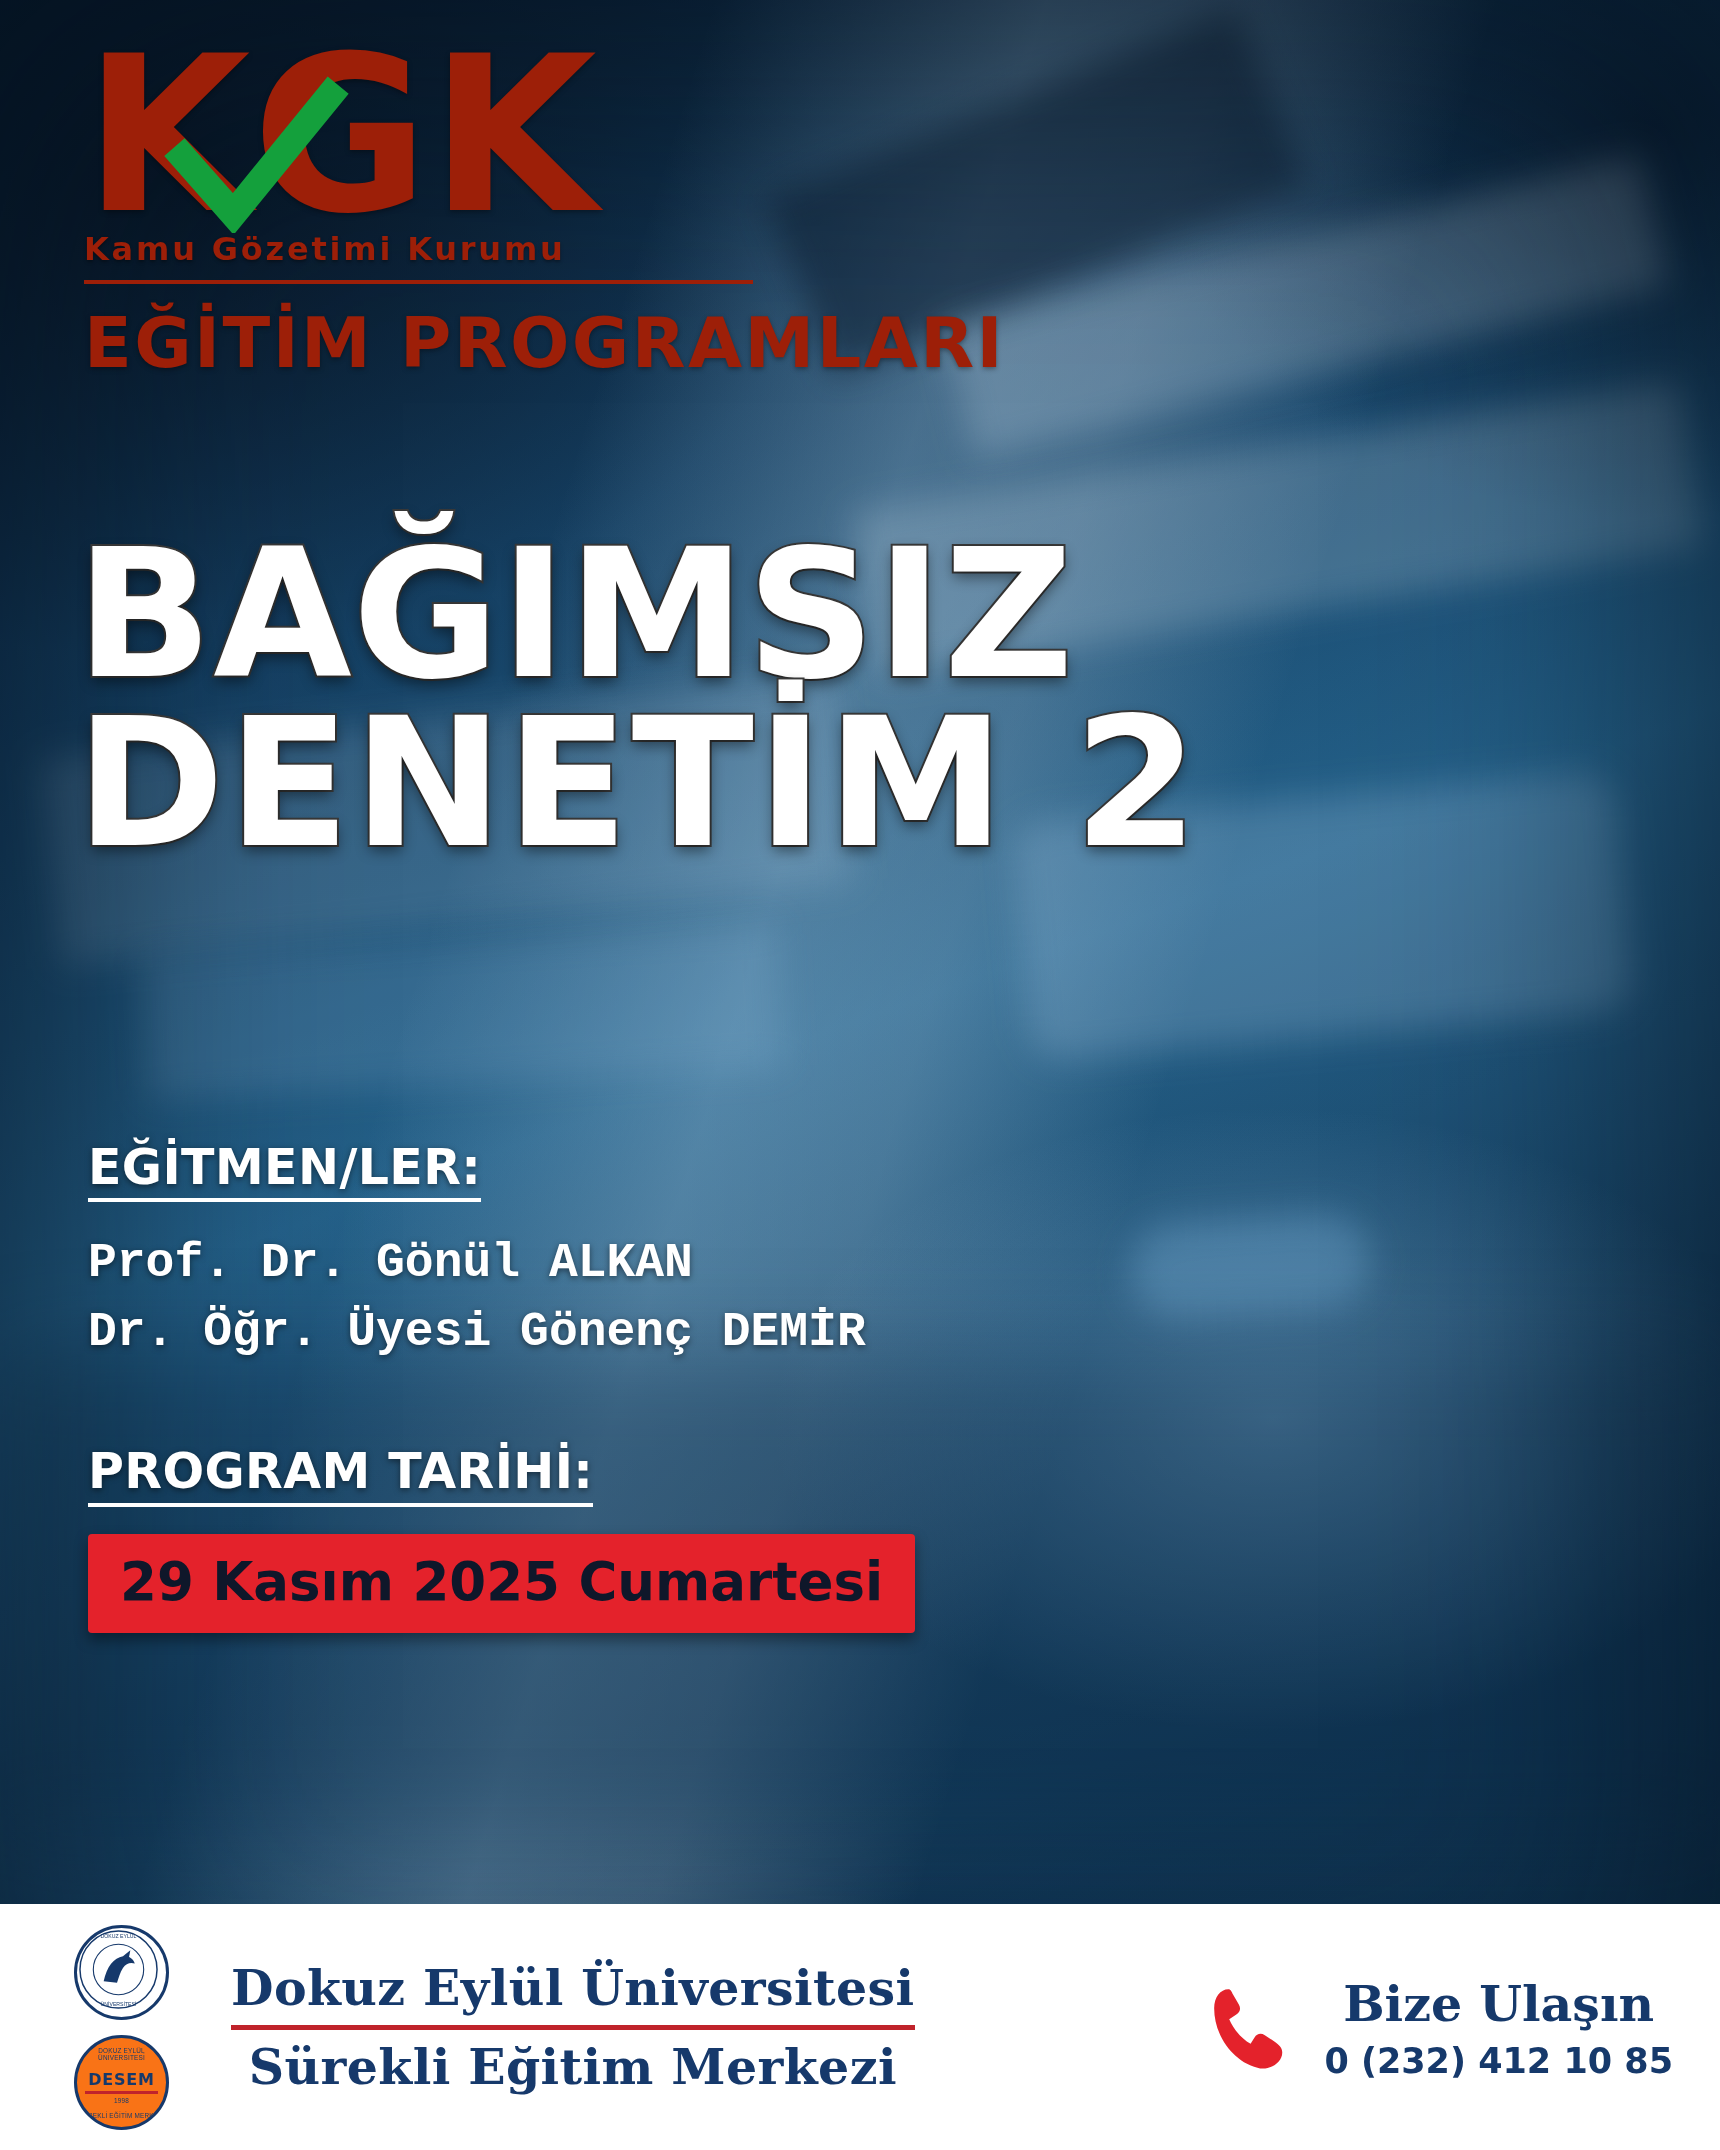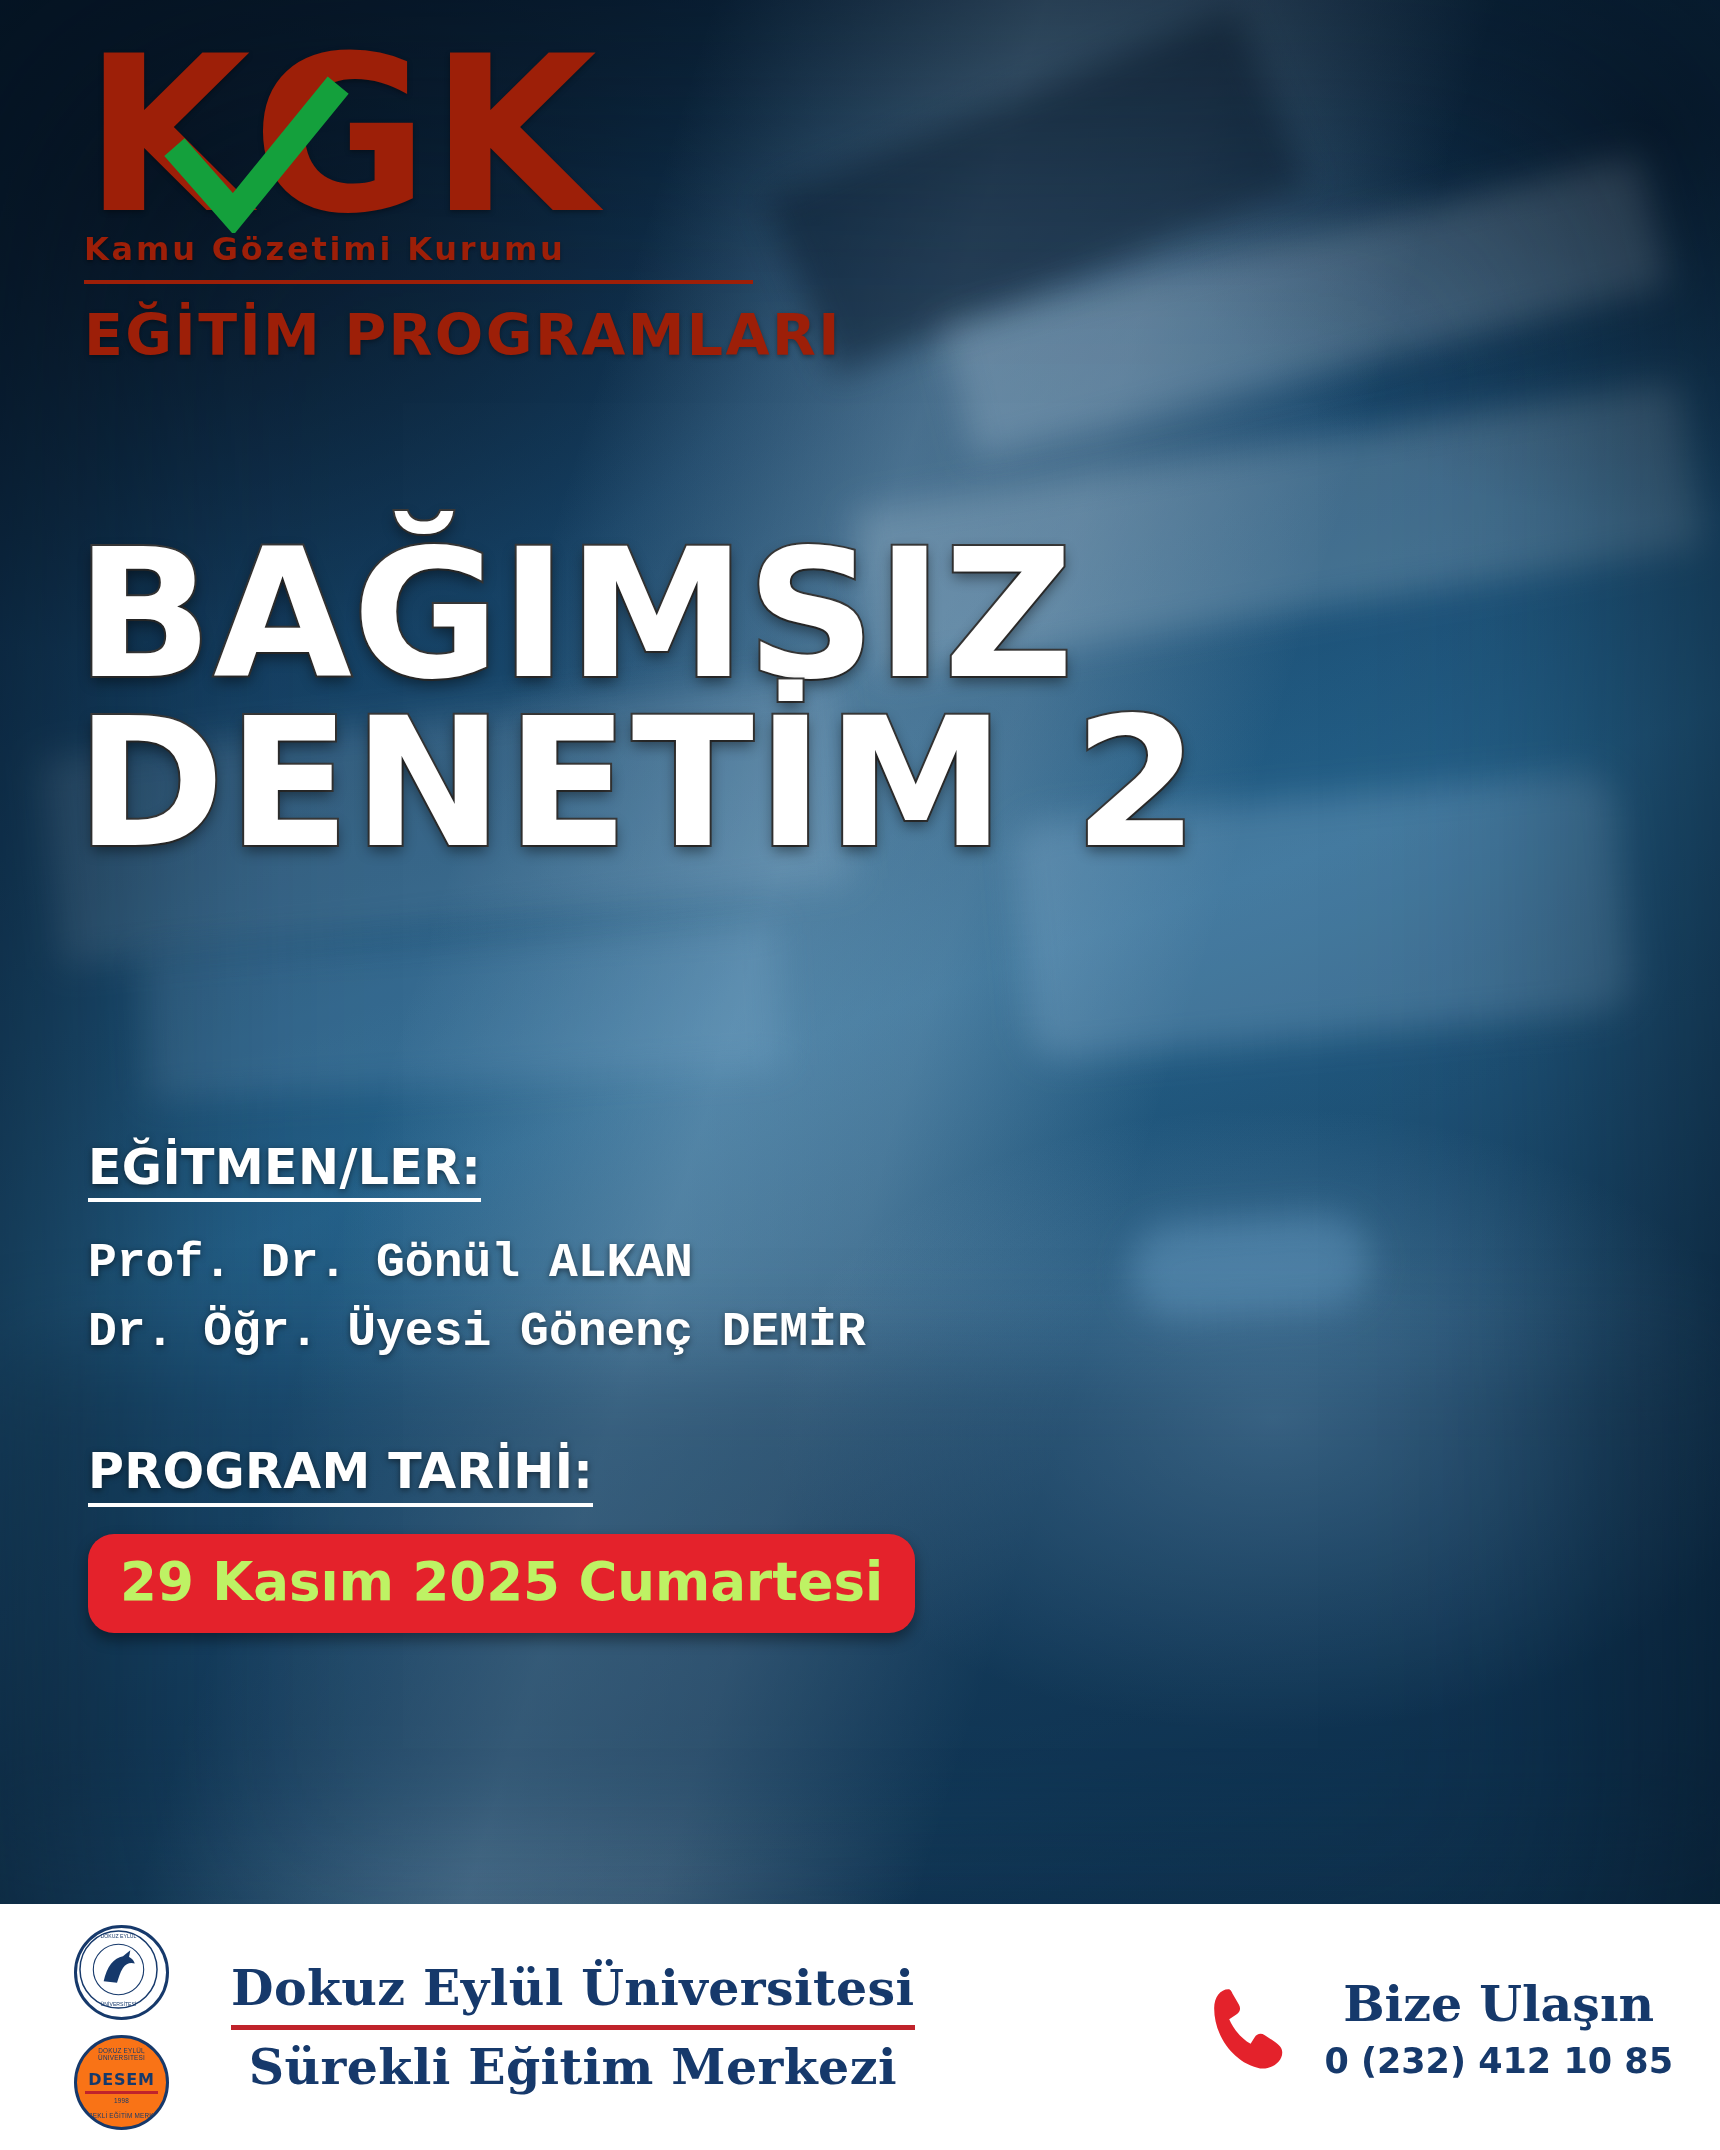--- a/index.html
+++ b/index.html
@@ -94,21 +94,21 @@
     border-bottom: 4.8px solid #9d1f08;
     width: 669px;
     padding-bottom: 12px;
     text-shadow: 0 1.6px 3.2px rgba(0,0,0,0.35);
   }
   .program-line {
     display: block;
     margin-top: 17.5px;
     font-family: "DejaVu Sans", sans-serif;
     font-weight: 700;
-    font-size: 57px;
+    font-size: 70px;
     letter-spacing: 2.4px;
     color: #9d1f08;
     text-shadow: 0 2.4px 4.8px rgba(0,0,0,0.35);
     white-space: nowrap;
   }
 
   
   .title-block {
     position: absolute;
     left: 76px;
@@ -155,27 +155,27 @@
     line-height: 69px;
     color: #ffffff;
     margin-top: 27px;
     text-shadow: 0 2.4px 6.4px rgba(0,0,0,0.5);
   }
   .label-2 { margin-top: 76px; }
   .date-badge {
     display: inline-block;
     margin-top: 27px;
     background: #e4222b;
-    color: #bef264;
+    color: #0f172a;
     font-family: "DejaVu Sans", sans-serif;
     font-weight: 700;
     font-size: 53px;
     line-height: 1;
     padding: 21px 32px 25.5px 32px;
-    border-radius: 26px;
+    border-radius: 4px;
     box-shadow: 0 6.4px 14.3px rgba(0,0,0,0.4);
     white-space: nowrap;
   }
 
   
   .footer {
     position: absolute;
     left: 0;
     bottom: 0;
     width: 1721px;

